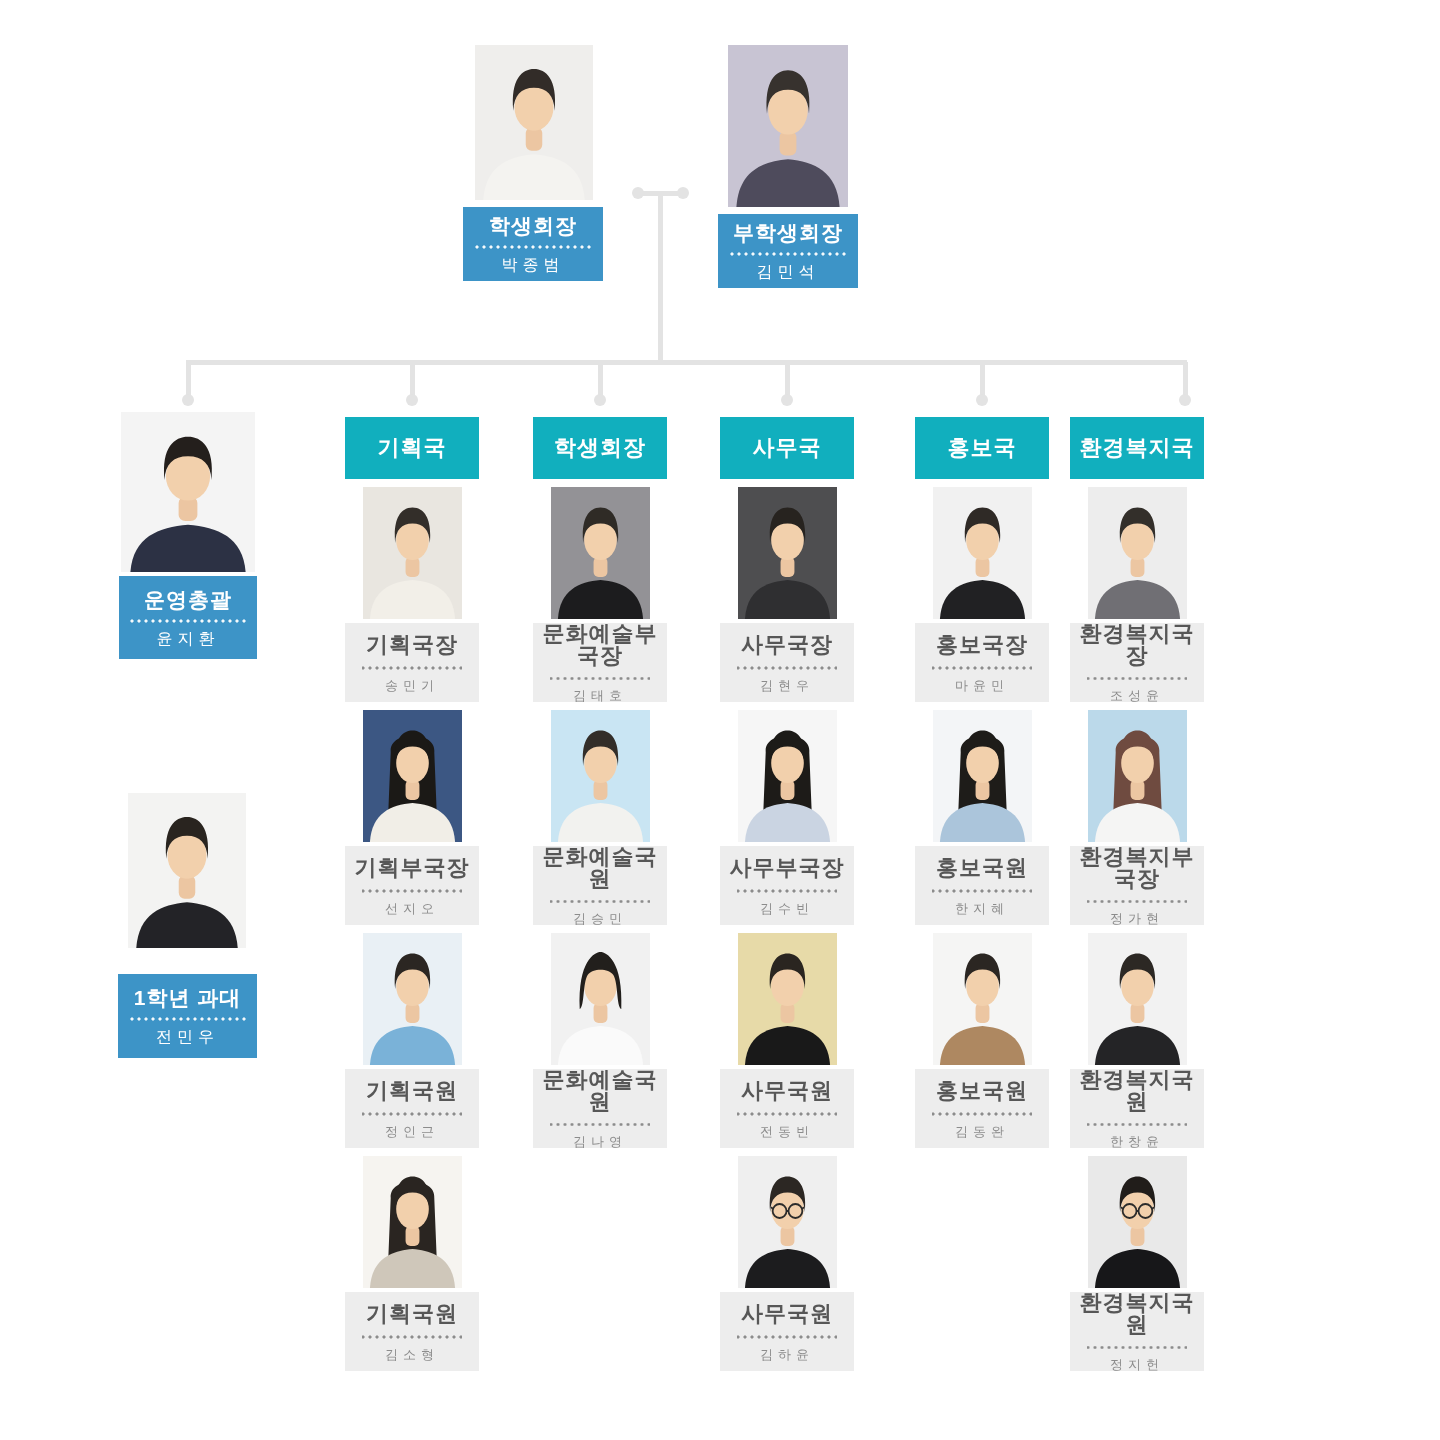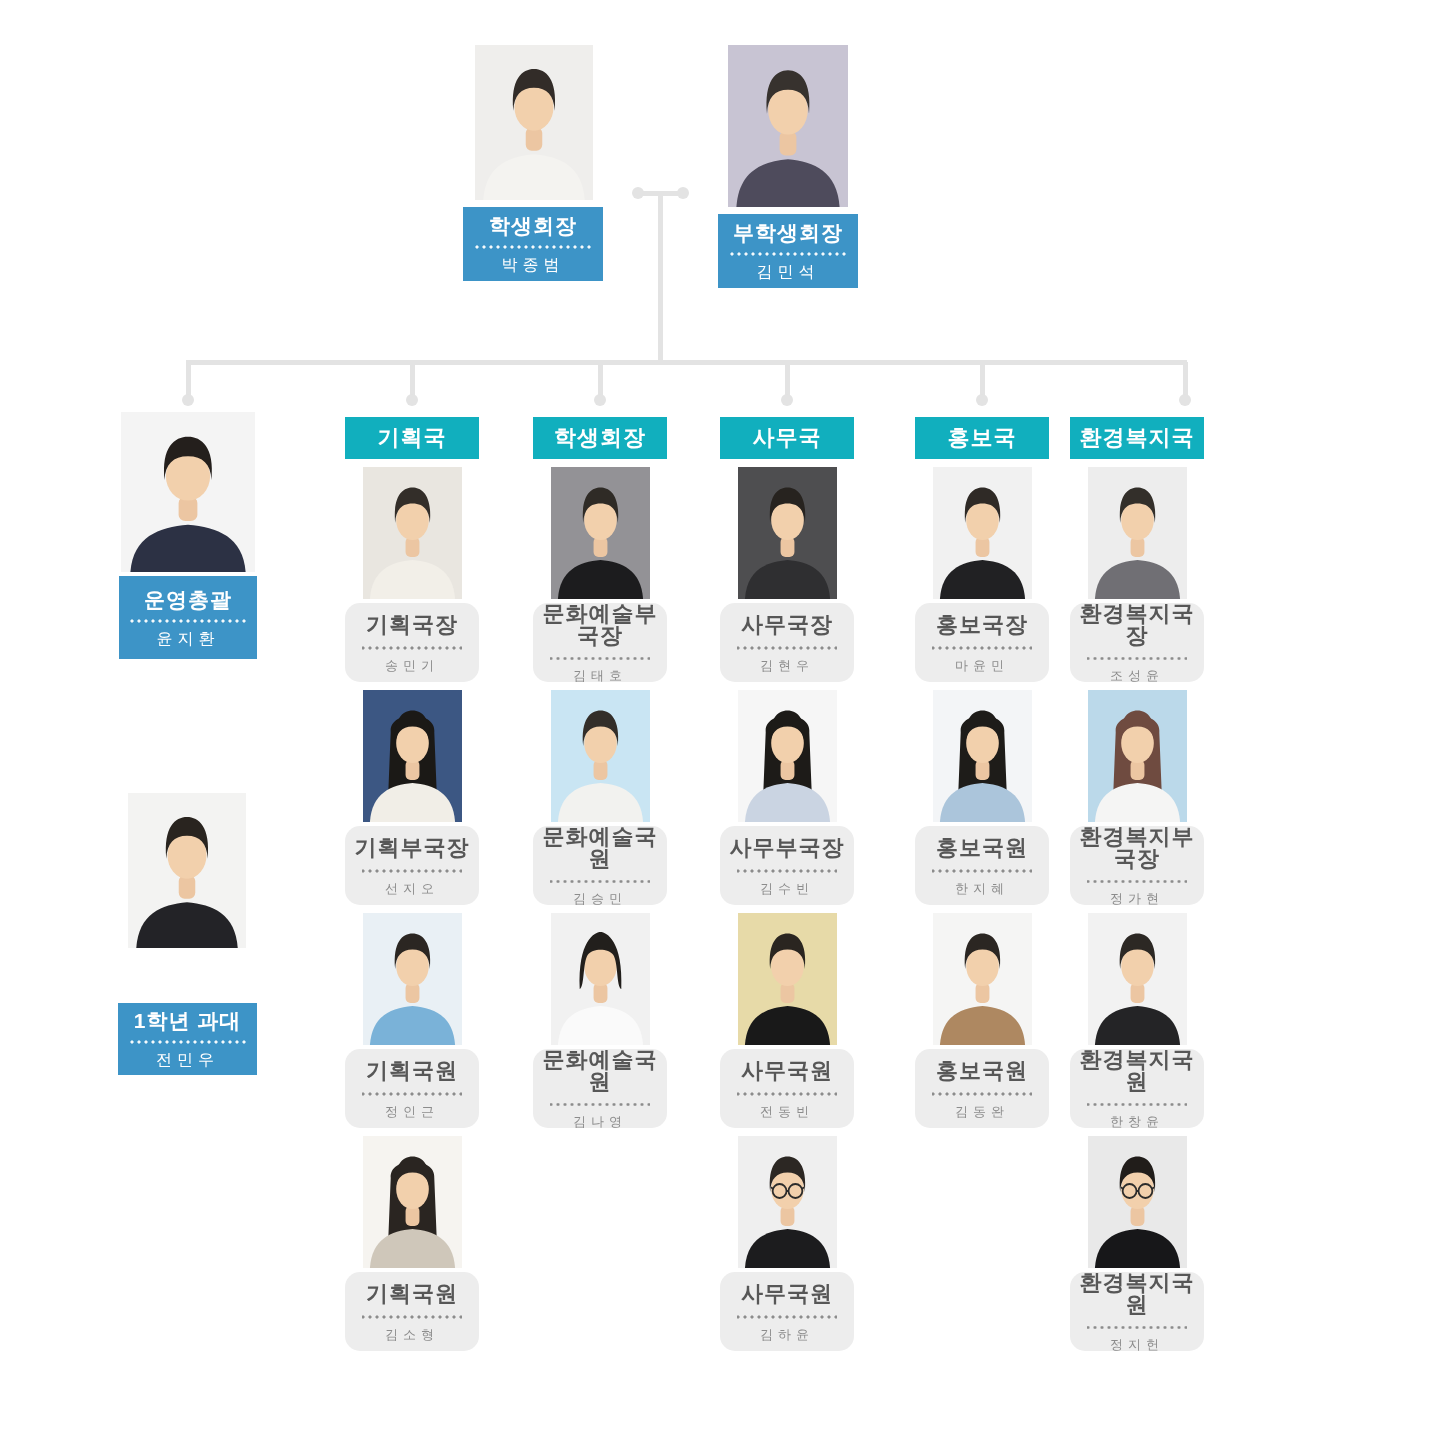--- a/index.html
+++ b/index.html
@@ -27,26 +27,26 @@
     background-size:7px 4px;background-position:center;background-repeat:repeat-x;
   }
   .pname{font-size:13px;color:var(--name_grey,#8C8C8C);letter-spacing:5px;line-height:1;}
   .plabel.blue{background:var(--primary_blue,#3D94C7);}
   .plabel.blue .ptitle{color:#fff;font-size:21px;}
   .plabel.blue .pdots{width:116px;background-image:radial-gradient(circle,rgba(255,255,255,.95) 1.5px,rgba(0,0,0,0) 1.6px);margin:9px auto 8px;}
   .plabel.blue .pname{color:#fff;font-size:16px;}
   
   .dept-col{position:absolute;top:417px;width:134px;}
   .dept-header{
-    height:42px;background:var(--teal,#11AFBE);color:#fff;
+    height:62px;background:var(--teal,#11AFBE);color:#fff;
     font-size:22px;font-weight:bold;letter-spacing:1px;
     display:flex;align-items:center;justify-content:center;
   }
   .mcard{margin-top:8px;}
-  .mcard .plabel{margin-top:4px;height:79px;border-radius:15px;}
+  .mcard .plabel{margin-top:4px;height:79px;}
 </style>
 </head>
 <body>
 
 <svg width="0" height="0" style="position:absolute" aria-hidden="true">
   <g id="pp">
     <rect x="0" y="0" width="100" height="132" style="fill:var(--pbg,#eeeeee)"></rect>
     <path d="M28,42 C26,20 74,20 72,42 L75,116 C58,109 42,109 25,116 Z" style="fill:var(--phair,#2a2624); display:var(--hs-long,none)"></path>
     <path d="M7,132 C9,103 28,95 50,93 C72,95 91,103 93,132 Z" style="fill:var(--pshirt,#cccccc)"></path>
     <rect x="43" y="70" width="14" height="20" rx="5" style="fill:var(--pskin,#ecc6a2)"></rect>
@@ -103,21 +103,21 @@
   </svg>
 <div class="plabel blue abs" style="left:119px;top:576px;width:138px;height:83px">
   <div class="ptitle">운영총괄</div>
   <div class="pdots"></div>
   <div class="pname">윤지환</div>
 </div>
 
 <svg class="photo abs" viewBox="0 0 100 132" preserveAspectRatio="none" style="left: 128px; top: 793px; width: 118px; height: 155px; --pbg: #F3F3F2; --pshirt: #232327; --phair: #29241F;">
     <use href="#pp"></use>
   </svg>
-<div class="plabel blue abs" style="left:118px;top:1003px;width:139px;height:72px">
+<div class="plabel blue abs" style="left:118px;top:974px;width:139px;height:84px">
   <div class="ptitle">1학년 과대</div>
   <div class="pdots"></div>
   <div class="pname">전민우</div>
 </div>
 
 <div class="dept-col" style="left:345px">
   <div class="dept-header">기획국</div>
   <div class="mcard">
     <svg class="photo" viewBox="0 0 100 132" preserveAspectRatio="none" style="--pbg: #E9E6E0; --pshirt: #F2EFE8; --phair: #332E29;">
         <use href="#pp"></use>

